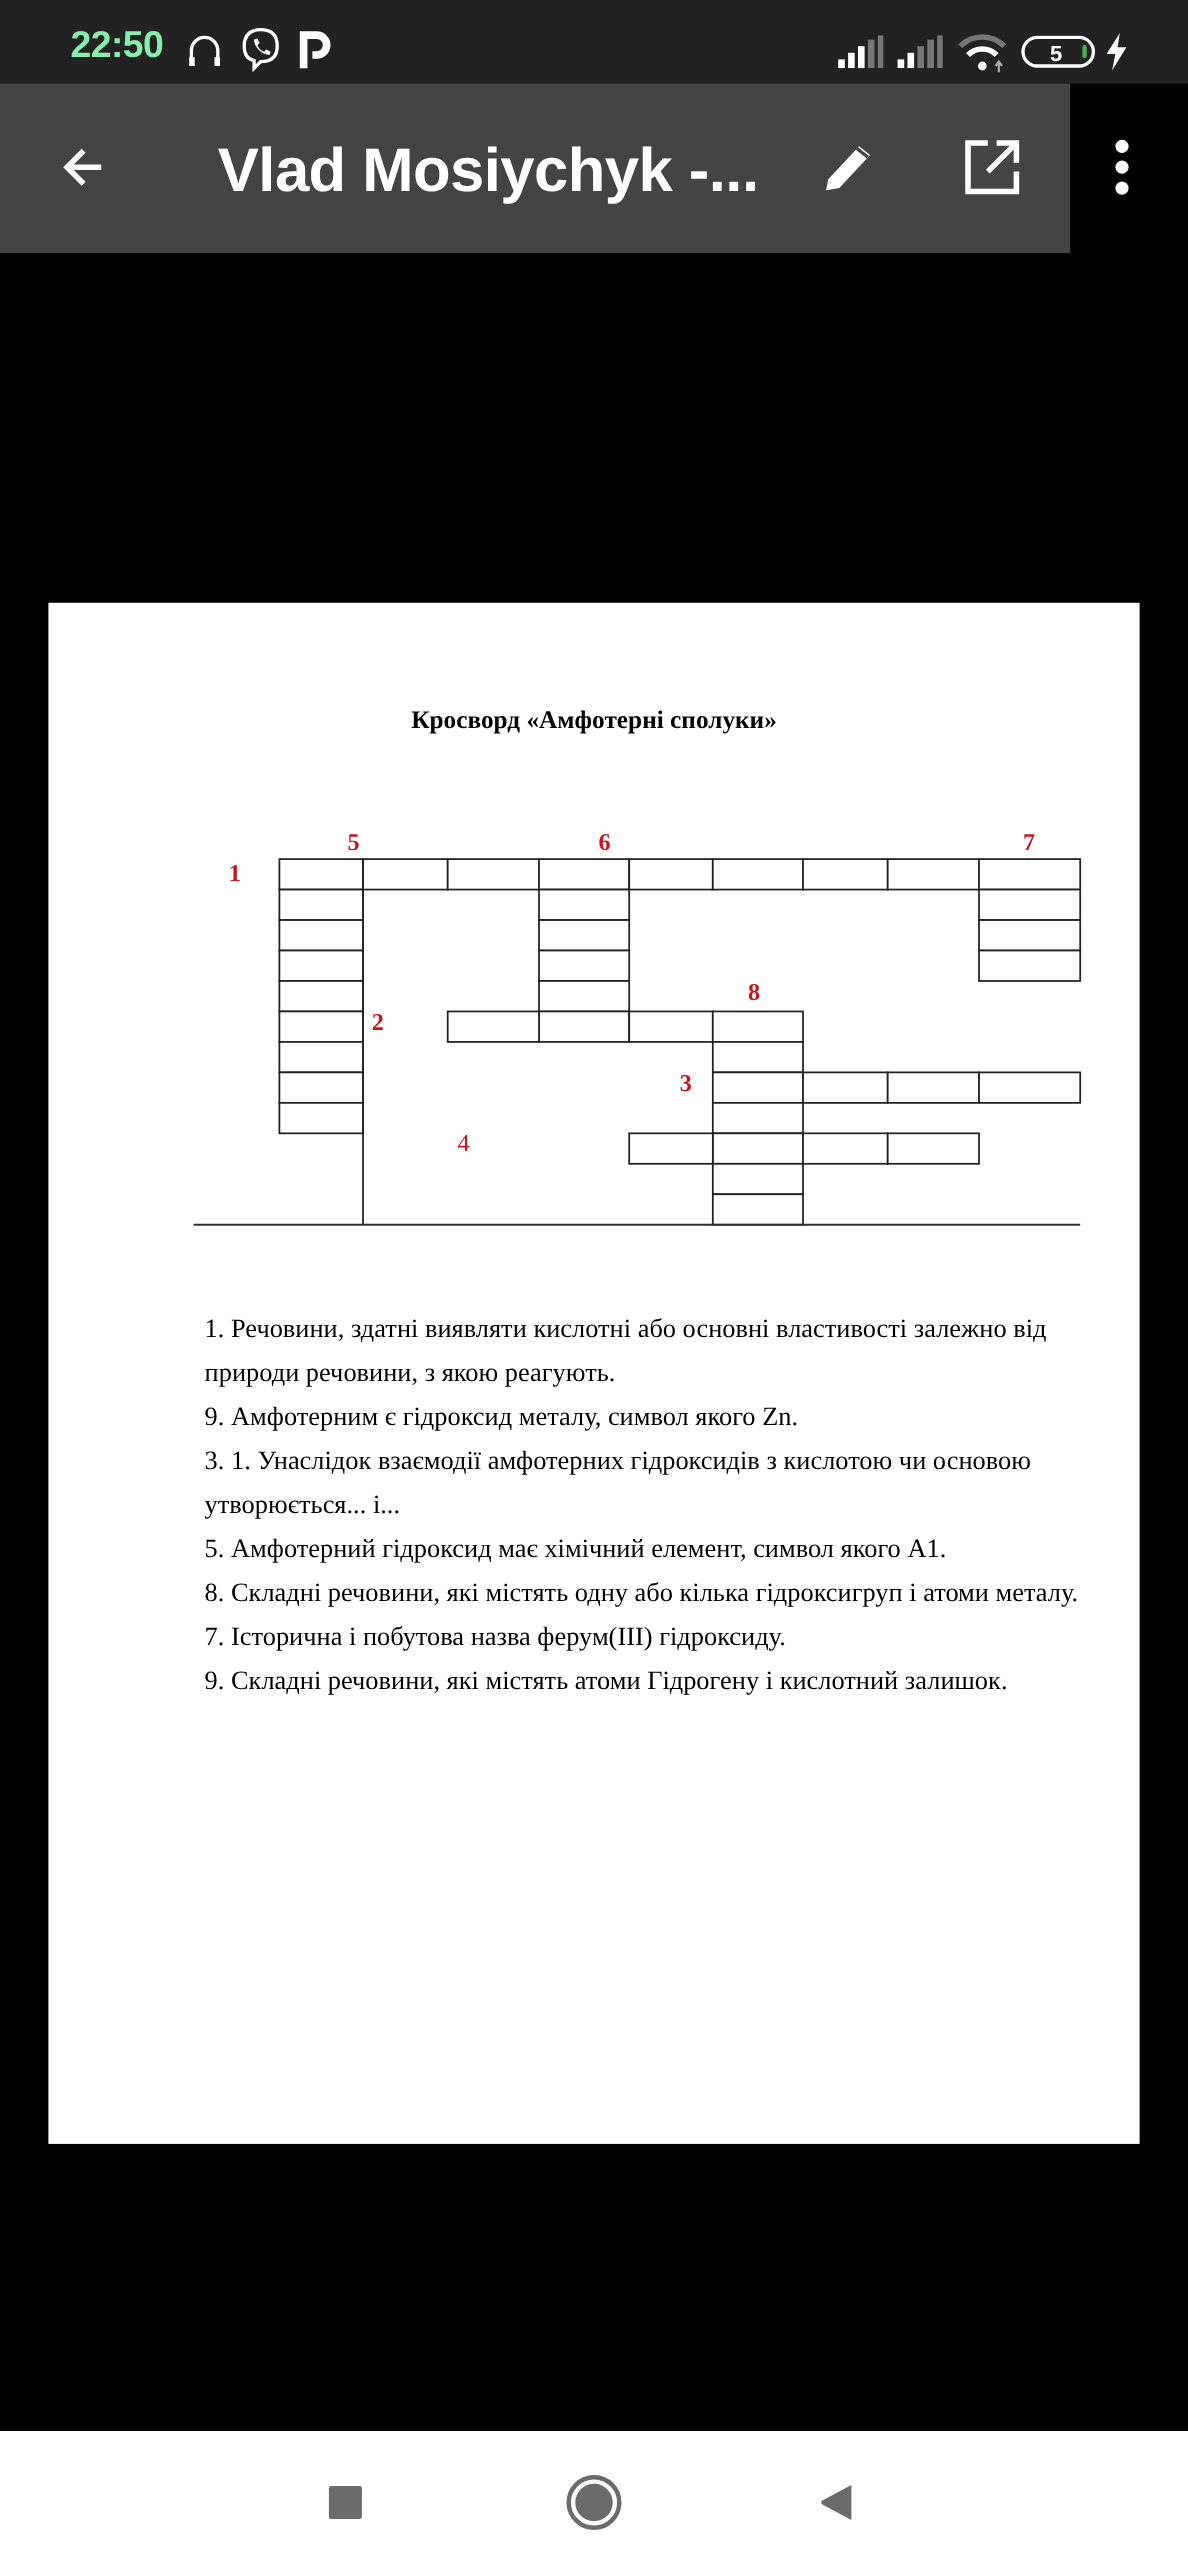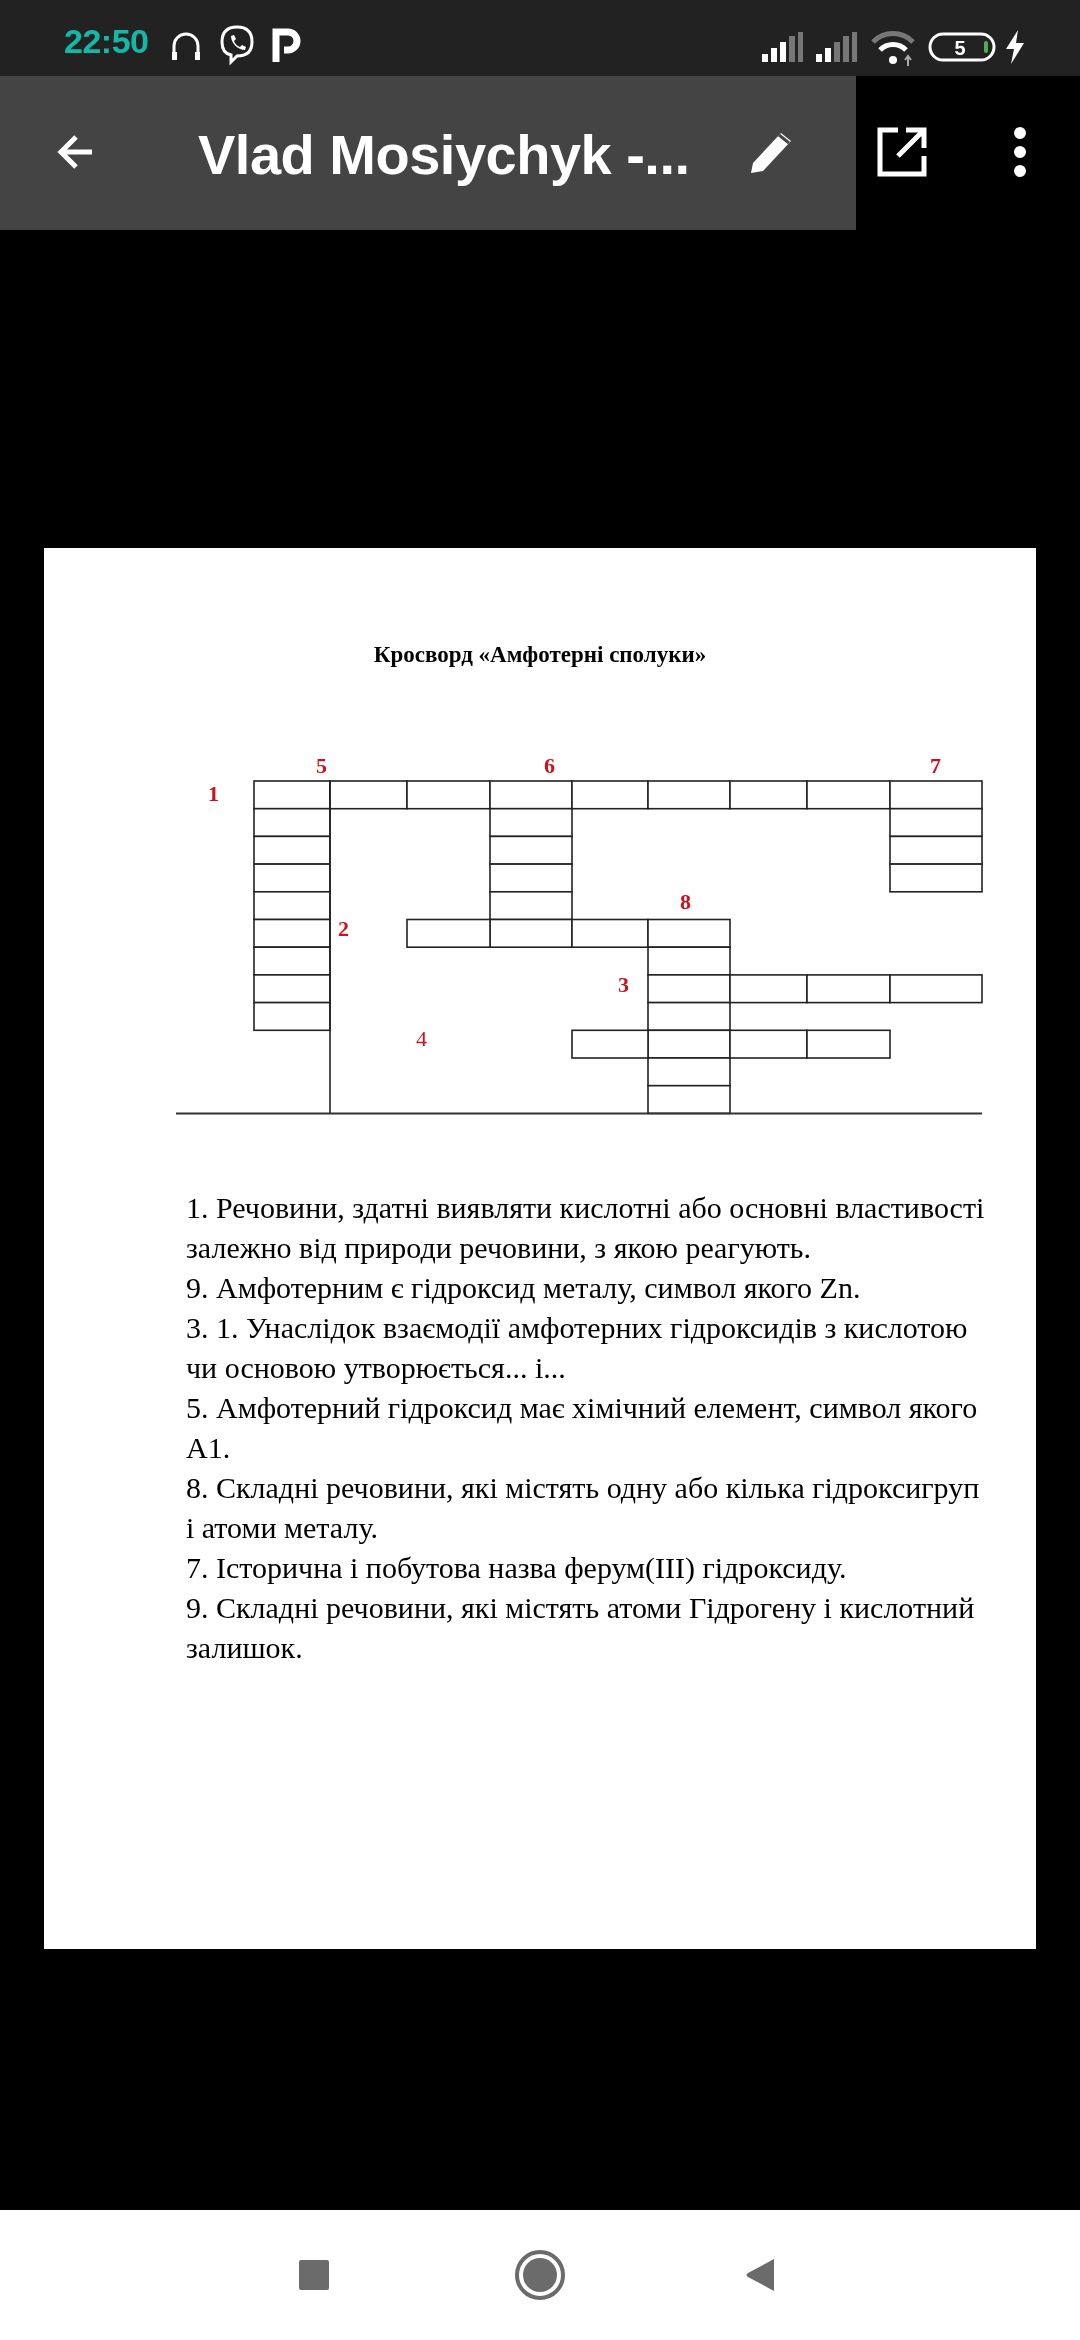--- a/index.html
+++ b/index.html
@@ -1,29 +1,29 @@
 <!DOCTYPE html>
 <html><head>
 <meta charset="utf-8">
 <style>
   html, body { margin: 0; padding: 0; }
   body { width: 1080px; height: 2340px; background: #000; position: relative; overflow: hidden; font-family: "Liberation Sans", sans-serif; }
-  .statusbar { position: absolute; left: 0; top: 0; width: 1080px; height: 76px; background: #222222; color: #14b8a6; }
+  .statusbar { position: absolute; left: 0; top: 0; width: 1080px; height: 76px; background: #222222; color: #86efac; }
   .sb-time { position: absolute; left: 64px; top: 22px; font-size: 34px; font-weight: bold; letter-spacing: -0.5px; }
   .sb-icon { position: absolute; top: 24px; }
-  .appbar { position: absolute; left: 0; top: 76px; width: 856px; height: 154px; background: #444444; color: #fff; }
+  .appbar { position: absolute; left: 0; top: 76px; width: 973px; height: 154px; background: #444444; color: #fff; }
   .ab-title { position: absolute; left: 198px; top: 46px; font-size: 56px; font-weight: bold; white-space: nowrap; letter-spacing: -0.5px; }
   .ab-btn { position: absolute; top: 44px; width: 64px; height: 64px; display: flex; align-items: center; justify-content: center; cursor: pointer; }
   .viewer { position: absolute; left: 0; top: 230px; width: 1080px; height: 1980px; background: #000; }
   .page { position: absolute; left: 44px; top: 500px; width: 992px; height: 1401px; background: #fff; margin-top: 48px; }
   .doc-title { position: absolute; left: 0; width: 992px; top: 94px; text-align: center; font-family: "Liberation Serif", serif; font-weight: bold; font-size: 23px; color: #000; }
   .grid-svg { position: absolute; left: 0; top: 0; }
   .clue-num { position: absolute; font-family: "Liberation Serif", serif; color: #c8141e; font-size: 22px; font-weight: bold; }
   .clue-num.plain { font-weight: normal; }
-  .clues { position: absolute; left: 142px; top: 640px; width: 800px; font-family: "Liberation Serif", serif; font-size: 30px; line-height: 40px; color: #000; }
+  .clues { position: absolute; left: 142px; top: 640px; width: 800px; font-family: "Liberation Serif", serif; font-size: 24px; line-height: 40px; color: #000; }
   .clues p { margin: 0; }
   .navbar { position: absolute; left: 0; top: 2210px; width: 1080px; height: 130px; background: #fff; }
   .nav-btn { position: absolute; top: 35px; width: 60px; height: 60px; display: flex; align-items: center; justify-content: center; cursor: pointer; }
 </style>
 </head>
 <body>
 
 <div class="statusbar">
   <span class="sb-time">22:50</span>
   <span class="sb-icon" style="left:168px;top:28px;">

